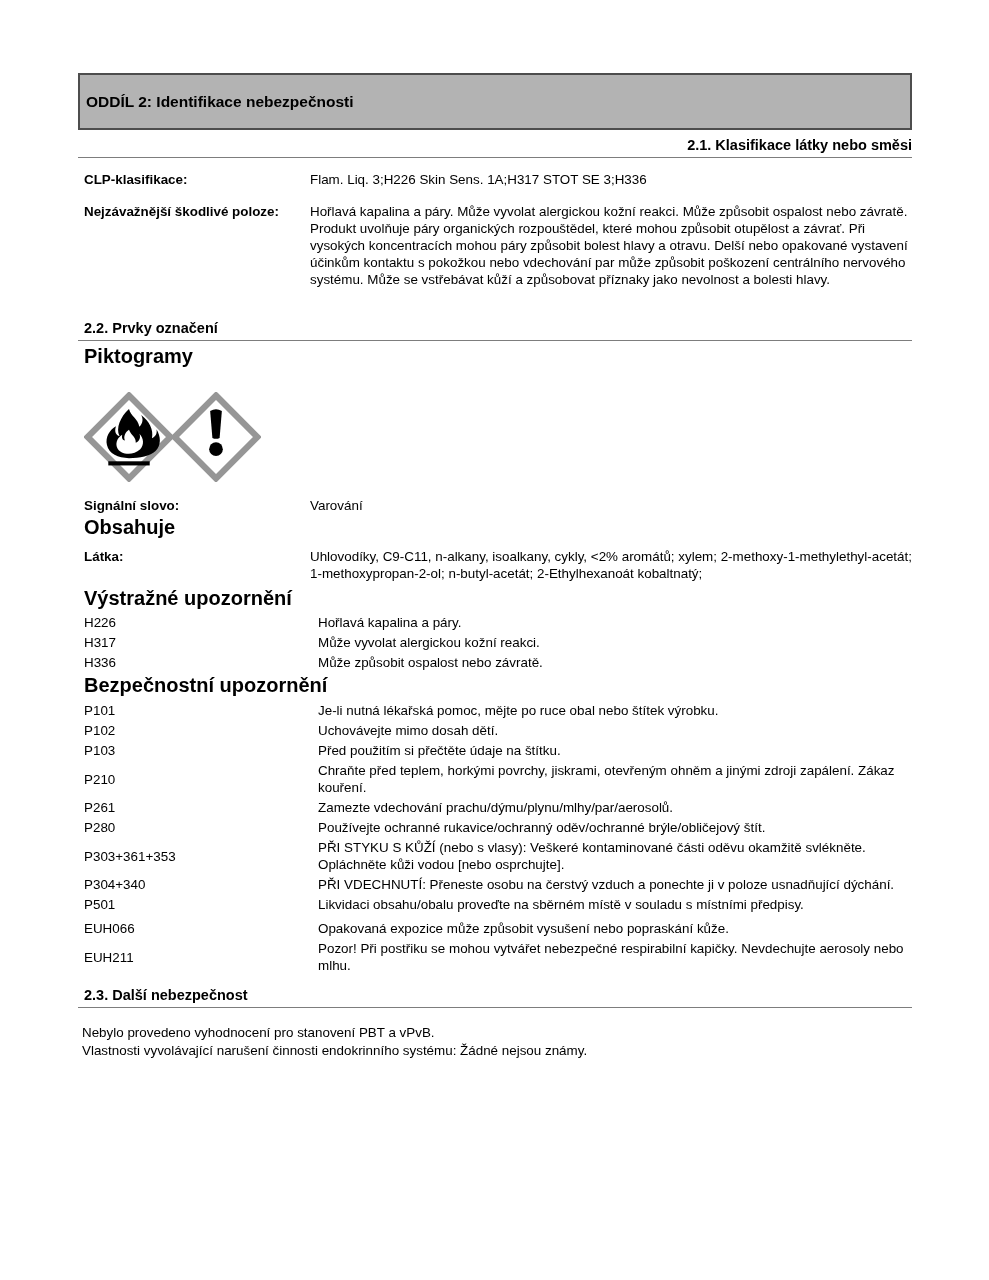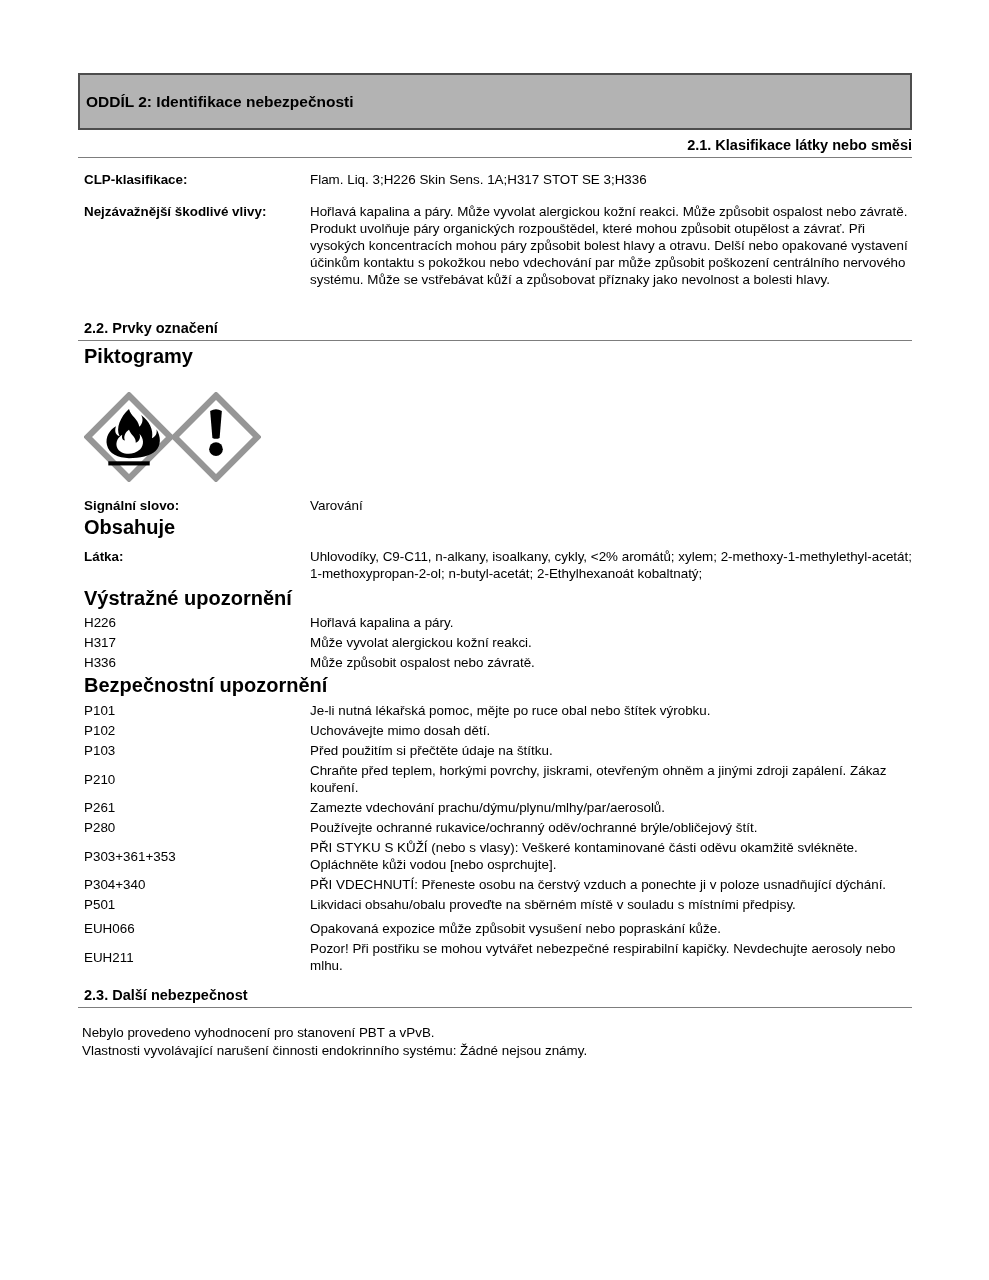--- a/index.html
+++ b/index.html
@@ -46,21 +46,21 @@
   .kv-value { }
 
   .row-clp   { margin-top: 13px; }
   .row-neja  { margin-top: 15px; }
   .row-sig   { margin-top: 15px; }
   .row-latka { margin-top: 12px; }
   .heading-obsahuje { margin-top: 4px; }
   .heading-vystrazne { margin-top: 7px; }
   .heading-bezpecnostni { margin-top: 5px; }
   .heading-doplnujici { margin-top: 4px; }
-  .list-row { margin-top: 3px; }
+  .list-row { margin-top: 3px; gap: 8px; }
   .list-row.first { margin-top: 7px; }
   .list-row.firstp { margin-top: 8px; }
 
   .piktogramy-label { margin-top: 6px; }
   .pictograms {
     margin-top: 27px; margin-left: 6px;
     display: flex; height: 90px;
   }
   .pictogram { width: 90px; height: 90px; flex: 0 0 auto; }
   .pictogram + .pictogram { margin-left: -3px; }
@@ -78,21 +78,21 @@
   </div>
 
   <div class="section-heading h21">2.1. Klasifikace látky nebo směsi</div>
 
   <div class="kv-row row-clp">
     <div class="kv-label">CLP-klasifikace:</div>
     <div class="kv-value">Flam. Liq. 3;H226 Skin Sens. 1A;H317 STOT SE 3;H336</div>
   </div>
 
   <div class="kv-row row-neja">
-    <div class="kv-label">Nejzávažnější škodlivé vlivy:</div>
+    <div class="kv-label">Nejzávažnější škodlivé poloze:</div>
     <div class="kv-value">Hořlavá kapalina a páry. Může vyvolat alergickou kožní reakci. Může způsobit ospalost nebo závratě. Produkt uvolňuje páry organických rozpouštědel, které mohou způsobit otupělost a závrať. Při vysokých koncentracích mohou páry způsobit bolest hlavy a otravu. Delší nebo opakované vystavení účinkům kontaktu s pokožkou nebo vdechování par může způsobit poškození centrálního nervového systému. Může se vstřebávat kůží a způsobovat příznaky jako nevolnost a bolesti hlavy.</div>
   </div>
 
   <div class="section-heading h22">2.2. Prvky označení</div>
 
   <div class="sub-heading piktogramy-label">Piktogramy</div>
 
   <div class="pictograms">
     <svg class="pictogram" viewBox="0 0 100 100" aria-hidden="true">
       <polygon points="50,4 96,50 50,96 4,50" fill="#ffffff" stroke="#969696" stroke-width="7"></polygon>

